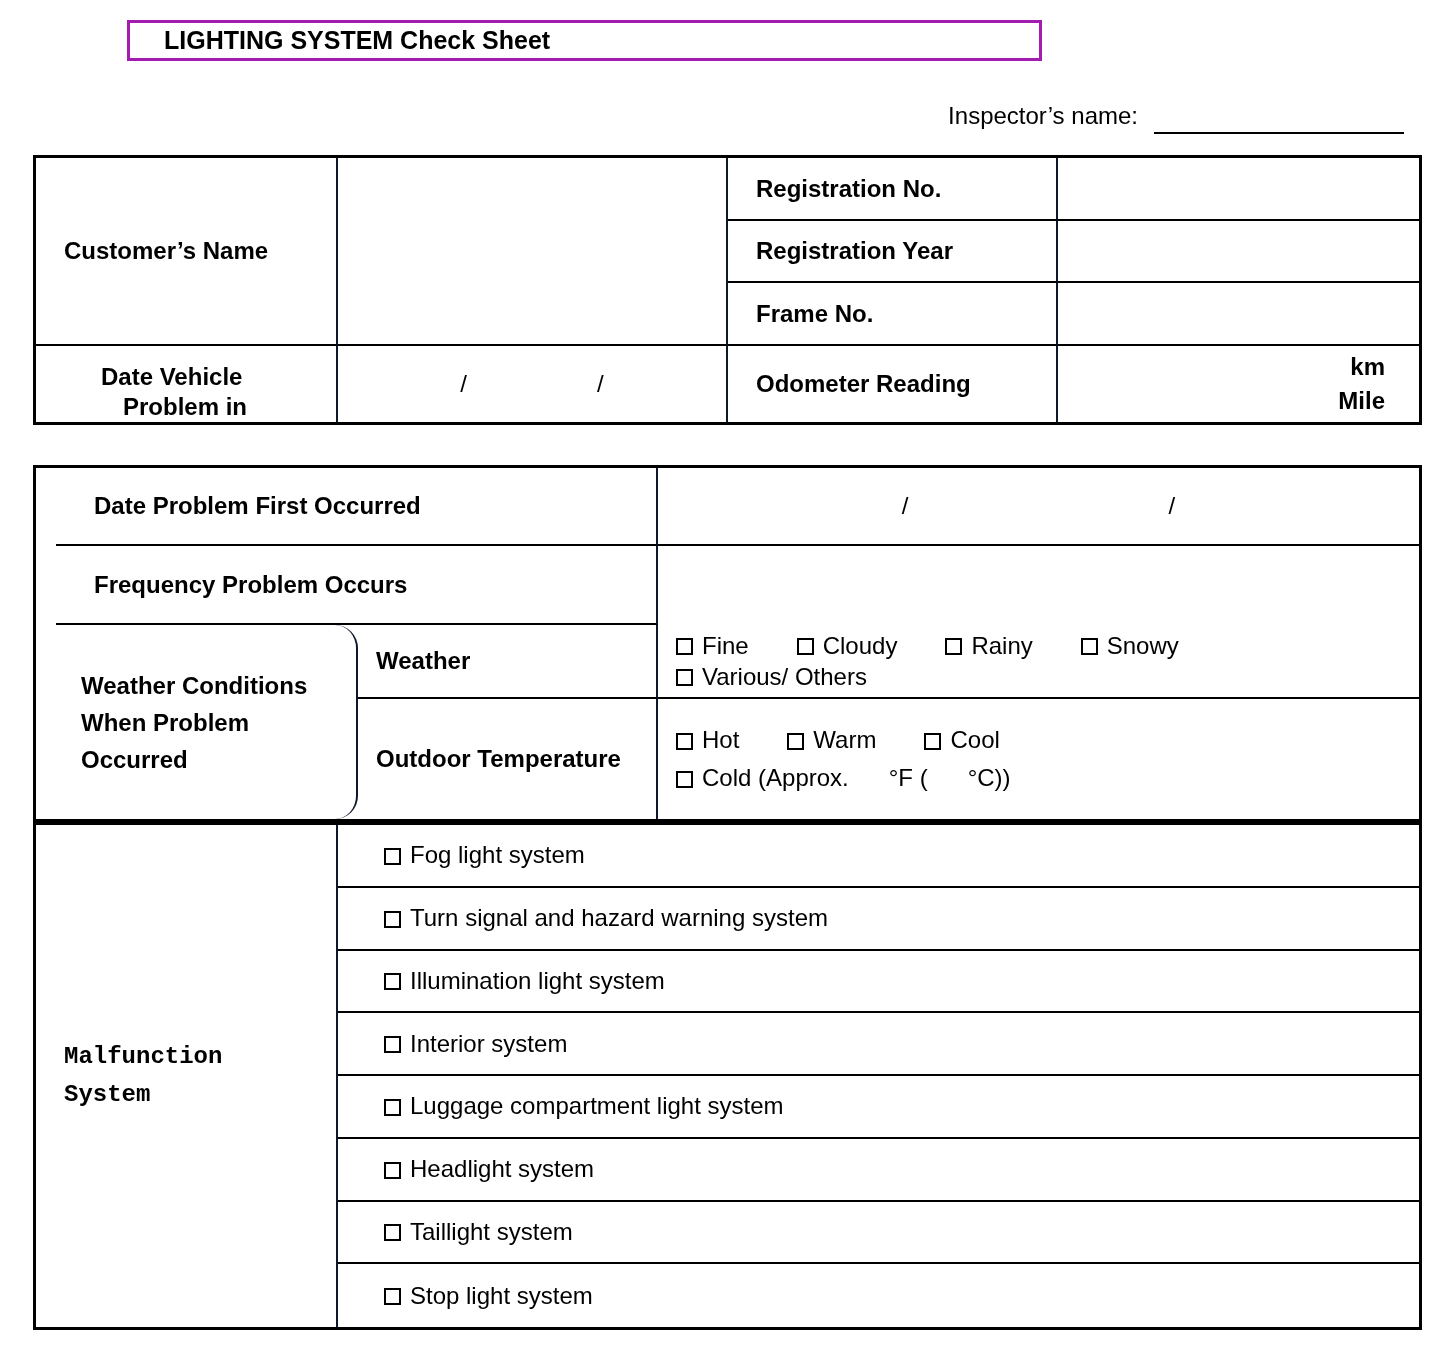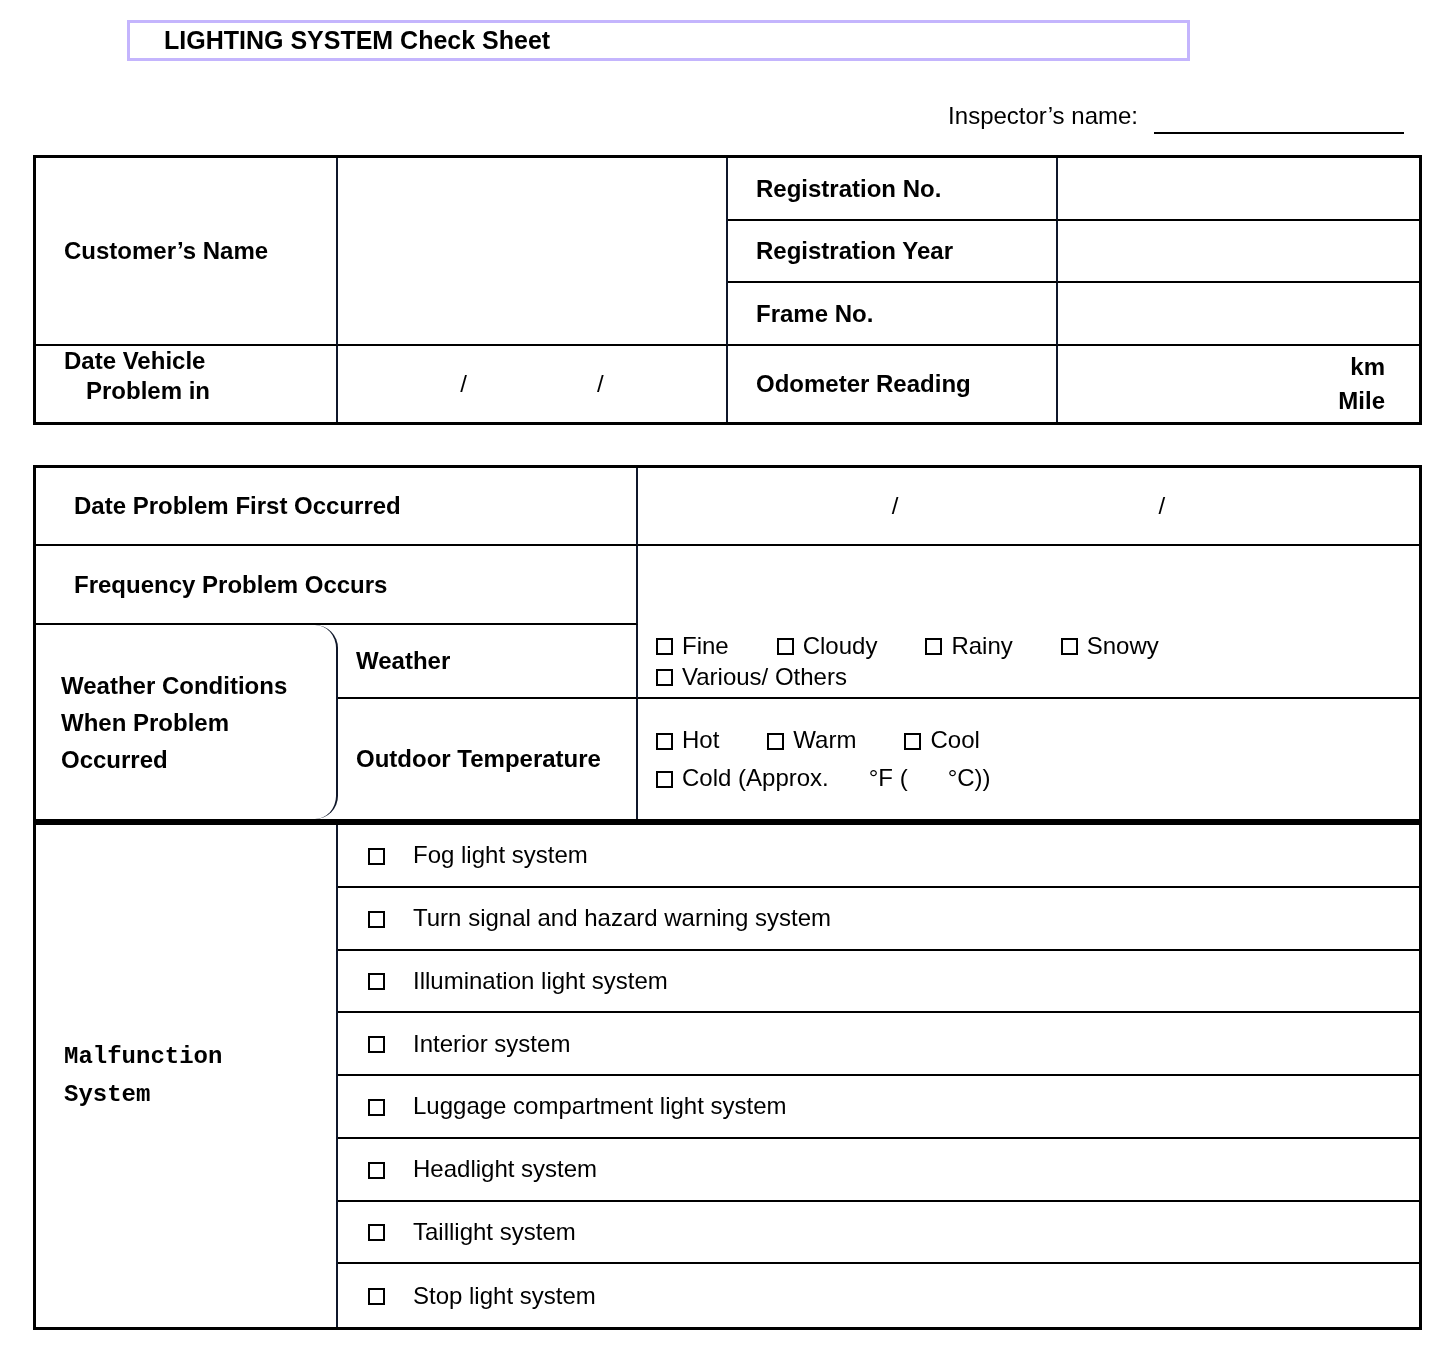--- a/index.html
+++ b/index.html
@@ -6,22 +6,22 @@
   html, body { background:#ffffff; }
   body {
     width:1456px; height:1358px; position:relative;
     font-family:"Liberation Sans", sans-serif; color:#000; font-size:24px;
   }
   .abs { position:absolute; }
   .lbl { font-weight:bold; font-size:24px; }
 
   
   .title-box {
-    left:127px; top:20px; width:1063px; height:41px;
-    border:3px solid #c4b5fd; display:flex; align-items:center; padding-left:34px;text-align:center;
+    left:127px; top:20px; width:915px; height:41px;
+    border:3px solid #a21caf; display:flex; align-items:center; padding-left:34px;text-align:center;
   }
   .title { font-weight:bold; font-size:25px; }
 
   
   .inspector { left:0; top:102px; width:1404px; display:flex; justify-content:flex-end; align-items:flex-end; }
   .ins-label { font-size:24px; padding-bottom:4px; }
   .ins-line { width:250px; height:32px; border-bottom:2px solid #000; margin-left:16px; }
 
   
   .grid { display:grid; border:3px solid #000; background:#fff; }
@@ -37,46 +37,46 @@
         grid-template-columns:302px 390px 330px 1fr;
         grid-template-rows:63px 62px 63px 1fr; }
   .c-cust    { grid-area:1/1/4/2; }
   .c-custval { grid-area:1/2/4/3; padding:0; }
   .c-r1l { grid-area:1/3/2/4; }
   .c-r1v { grid-area:1/4/2/5; padding:0; }
   .c-r2l { grid-area:2/3/3/4; }
   .c-r2v { grid-area:2/4/3/5; padding:0; }
   .c-r3l { grid-area:3/3/4/4; }
   .c-r3v { grid-area:3/4/4/5; padding:0; }
-  .c-datelbl { grid-area:4/1/5/2; flex-direction:column; align-items:flex-start; justify-content:flex-start; line-height:30px; }
+  .c-datelbl { grid-area:4/1/5/2; flex-direction:column; align-items:flex-start; justify-content:flex-end; line-height:30px;margin-left:37px; }
   .c-datelbl .ind { padding-left:22px; }
   .c-dateval { grid-area:4/2/5/3; justify-content:center; gap:130px; padding:0; }
   .c-odolbl  { grid-area:4/3/5/4; }
   .c-odoval  { grid-area:4/4/5/5; flex-direction:column; align-items:flex-end; justify-content:center; gap:6px; padding:0 34px 0 0; }
 
   
   .t2 { left:33px; top:465px; width:1389px; height:357px;
         grid-template-columns:302px 300px 1fr;
-        grid-template-rows:78px 79px 74px 1fr; }
+        grid-template-rows:78px 79px 74px 1fr;padding-left:20px; }
   .p-datelbl { grid-area:1/1/2/3; padding-left:38px; }
   .p-dateval { grid-area:1/3/2/4; justify-content:center; gap:260px; padding:0; }
   .p-freqlbl { grid-area:2/1/3/3; padding-left:38px; }
   .p-freqval { grid-area:2/3/3/4; flex-direction:column; align-items:flex-start; justify-content:center; padding-left:18px; gap:3px; }
   .p-wcond   { grid-area:3/1/5/2; flex-direction:column; align-items:flex-start; justify-content:center; padding-left:25px; line-height:37px;border-radius:23px; }
   .p-weathlbl{ grid-area:3/2/4/3; padding-left:18px; }
   .p-weathval{ grid-area:3/3/4/4; flex-direction:column; align-items:flex-start; justify-content:center; padding-left:18px; gap:3px; }
   .p-templbl { grid-area:4/2/5/3; padding-left:18px; }
   .p-tempval { grid-area:4/3/5/4; flex-direction:column; align-items:flex-start; justify-content:center; padding-left:18px; gap:10px; }
 
   
   .t3 { left:33px; top:822px; width:1389px; height:508px;
         grid-template-columns:302px 1fr;
         grid-template-rows:repeat(8, 1fr); }
   .m-lbl { grid-row:1/9; grid-column:1; flex-direction:column; align-items:flex-start; justify-content:center; line-height:38px; border-bottom:none;font-family:Liberation Mono, monospace; }
-  .mrow  { grid-column:2; border-right:none; padding-left:30px;gap:19px; }
+  .mrow  { grid-column:2; border-right:none; padding-left:46px; }
   .mrow.last { border-bottom:none; }
 
   
   .optline { display:flex; align-items:center; }
   .opt { display:inline-flex; align-items:center; margin-right:48px; }
   .opt.tight { margin-right:0; }
   .cb { width:17px; height:17px; border:2px solid #000; flex:none; margin-right:9px; margin-top:2px; background:#fff; }
   .optlbl { white-space:pre; font-size:24px; }
   .slash { font-size:24px; }
 </style>

